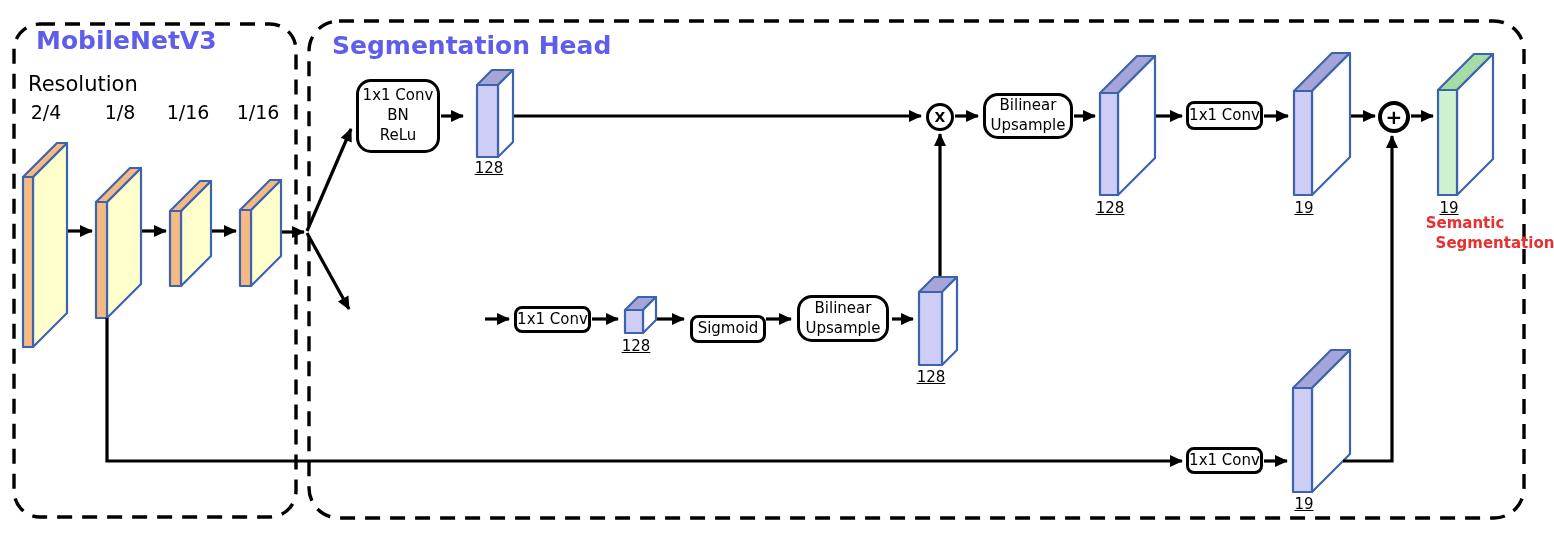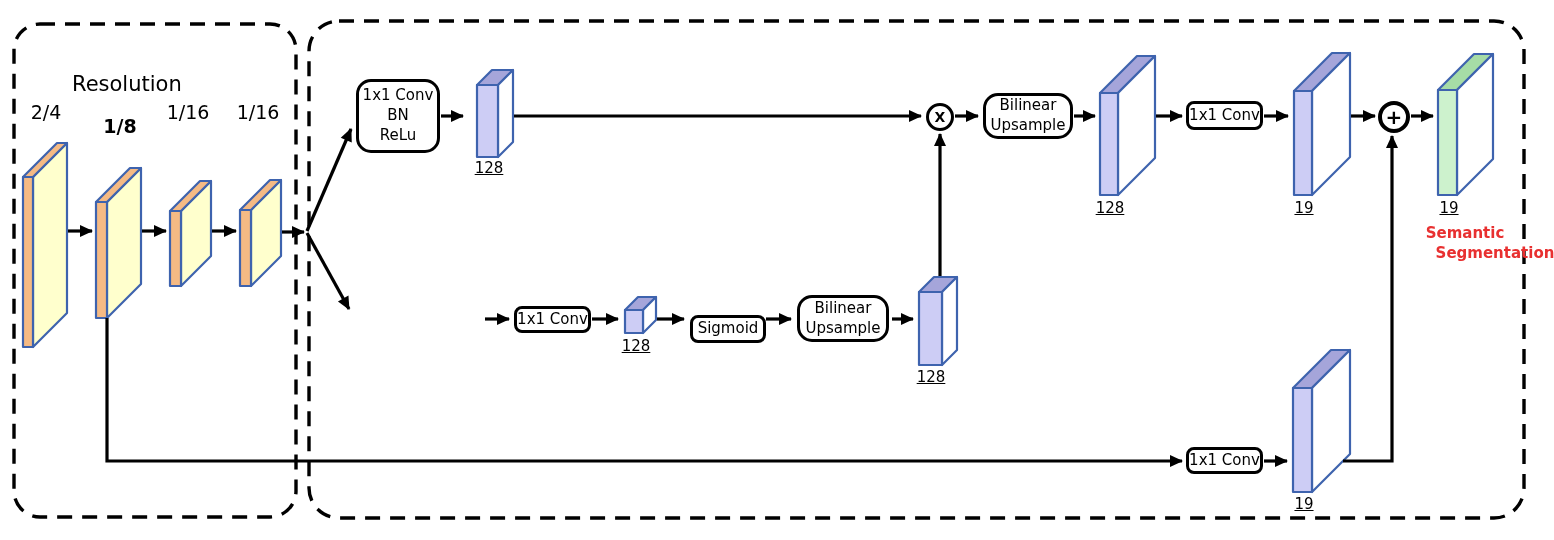--- a/index.html
+++ b/index.html
@@ -4,36 +4,36 @@
 <style>
   html,body{margin:0;padding:0;background:#fff;}
   #canvas{
     position:relative;width:1554px;height:540px;background:#ffffff;
     font-family:"DejaVu Sans","Liberation Sans",sans-serif;color:#000;
     overflow:hidden;
   }
   #shapes{position:absolute;left:0;top:0;}
   .abs{position:absolute;}
   .title{font-size:25px;font-weight:bold;color:#5e5eea;white-space:nowrap;}
-  .res-label{font-size:21px;color:#000;margin-left:44px;}
+  .res-label{font-size:21px;color:#000;}
   .frac{font-size:19px;color:#000;text-align:center;width:50px;}
   .opbox{
     position:absolute;border:3px solid #000;border-radius:8px;background:#fff;
     display:flex;flex-direction:column;align-items:center;justify-content:center;
     font-size:15px;line-height:1.32;text-align:center;white-space:nowrap;
     box-sizing:border-box;
   }
   .opbox.big{border-radius:15px;}
   .tensor-label{font-size:15px;text-align:center;width:50px;text-decoration:underline;}
   .opcircle{
     position:absolute;border-radius:50%;border:3.5px solid #000;background:#fff;
     display:flex;align-items:center;justify-content:center;box-sizing:border-box;
     font-weight:600;line-height:1;
   }
-  .sem{font-weight:bold;color:#e83030;font-size:15px;text-align:center;width:150px;white-space:nowrap;margin-top:10px;}
+  .sem{font-weight:bold;color:#e83030;font-size:15px;text-align:center;width:150px;white-space:nowrap;}
 </style>
 </head>
 <body>
 
 <div id="canvas">
 
   <svg id="shapes" width="1554" height="540" viewBox="0 0 1554 540">
     <defs>
       <marker id="arr" markerUnits="userSpaceOnUse" markerWidth="16" markerHeight="14" refX="13" refY="7" orient="auto">
         <path d="M1,1 L14,7 L1,13 Z" fill="#000"></path>
@@ -124,23 +124,25 @@
       <line x1="657" y1="319" x2="684" y2="319" marker-end="url(#arr)"></line>
       <line x1="766" y1="319" x2="791" y2="319" marker-end="url(#arr)"></line>
       <line x1="892" y1="319" x2="913" y2="319" marker-end="url(#arr)"></line>
       <line x1="940" y1="276" x2="940" y2="134" marker-end="url(#arr)"></line>
       <polyline points="107,318 107,461 1182,461" marker-end="url(#arr)"></polyline>
       <line x1="1264" y1="461" x2="1287" y2="461" marker-end="url(#arr)"></line>
       <polyline points="1343,461 1392,461 1392,136" marker-end="url(#arr)"></polyline>
     </g>
   </svg>
 
+  <div class="abs title" style="left:36px;top:26px;">MobileNetV3</div>
+  <div class="abs title" style="left:332px;top:31px;">Segmentation Head</div>
   <div class="abs res-label" style="left:28px;top:72px;">Resolution</div>
   <div class="abs frac" style="left:21px;top:101px;">2/4</div>
-  <div class="abs frac" style="left:95px;top:115px;font-weight:bold;">1/8</div>
+  <div class="abs frac" style="left:95px;top:101px;">1/8</div>
   <div class="abs frac" style="left:163px;top:101px;">1/16</div>
   <div class="abs frac" style="left:233px;top:101px;">1/16</div>
 
   <div class="opbox big" style="left:356px;top:79px;width:84px;height:74px;">
     <div>1x1 Conv</div>
     <div>BN</div>
     <div>ReLu</div>
   </div>
 
 

